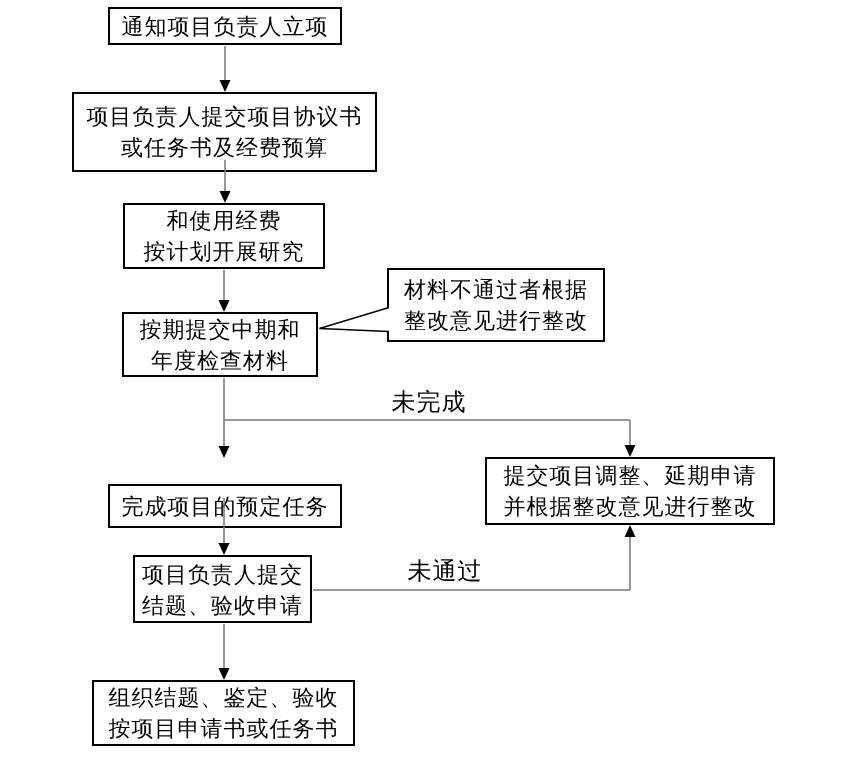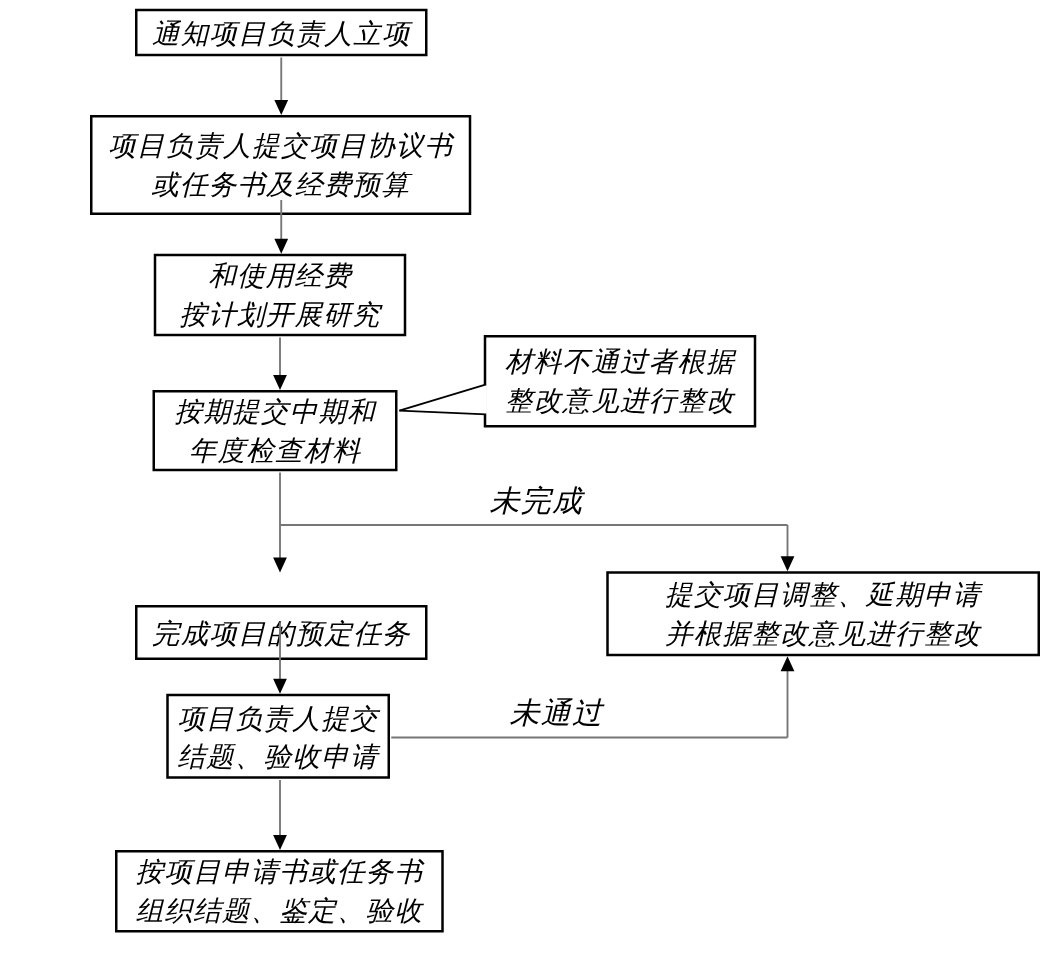--- a/index.html
+++ b/index.html
@@ -4,21 +4,20 @@
 <style>
   html, body { margin: 0; padding: 0; background: #ffffff; }
   .canvas {
     position: relative;
     width: 845px;
     height: 770px;
     background: #ffffff;
     font-family: "Liberation Sans", sans-serif;
     color: #000000;
     overflow: hidden;
-    font-style: italic;
   }
   .node {
     position: absolute;
     box-sizing: border-box;
     border: 2px solid #000000;
     background: #ffffff;
     display: flex;
     flex-direction: column;
     align-items: center;
     justify-content: center;
@@ -80,28 +79,28 @@
 
   <div class="node" style="left:108px; top:484px; width:234px; height:44px;">
     <div>完成项目的预定任务</div>
   </div>
 
   <div class="node" style="left:133px; top:555px; width:179px; height:68px;justify-content:flex-end;">
     <div>项目负责人提交</div>
     <div>结题、验收申请</div>
   </div>
 
-  <div class="node" style="left:485px; top:457px; width:347px; height:68px;">
+  <div class="node" style="left:485px; top:457px; width:290px; height:68px;">
     <div>提交项目调整、延期申请</div>
     <div>并根据整改意见进行整改</div>
   </div>
 
   <div class="node" style="left:92px; top:680px; width:263px; height:66px;">
+    <div>组织结题、鉴定、验收</div>
     <div>按项目申请书或任务书</div>
-    <div>组织结题、鉴定、验收</div>
   </div>
 
   <div class="edge-label" style="left:369px; top:389px; width:120px;">未完成</div>
   <div class="edge-label" style="left:385px; top:558px; width:120px;">未通过</div>
 
   <svg class="wires" width="845" height="770" viewBox="0 0 845 770">
 
     <g>
       <line class="wire" x1="225" y1="46" x2="225" y2="81"></line>
       <polygon class="head" points="219.5,80 230.5,80 225,92"></polygon>

